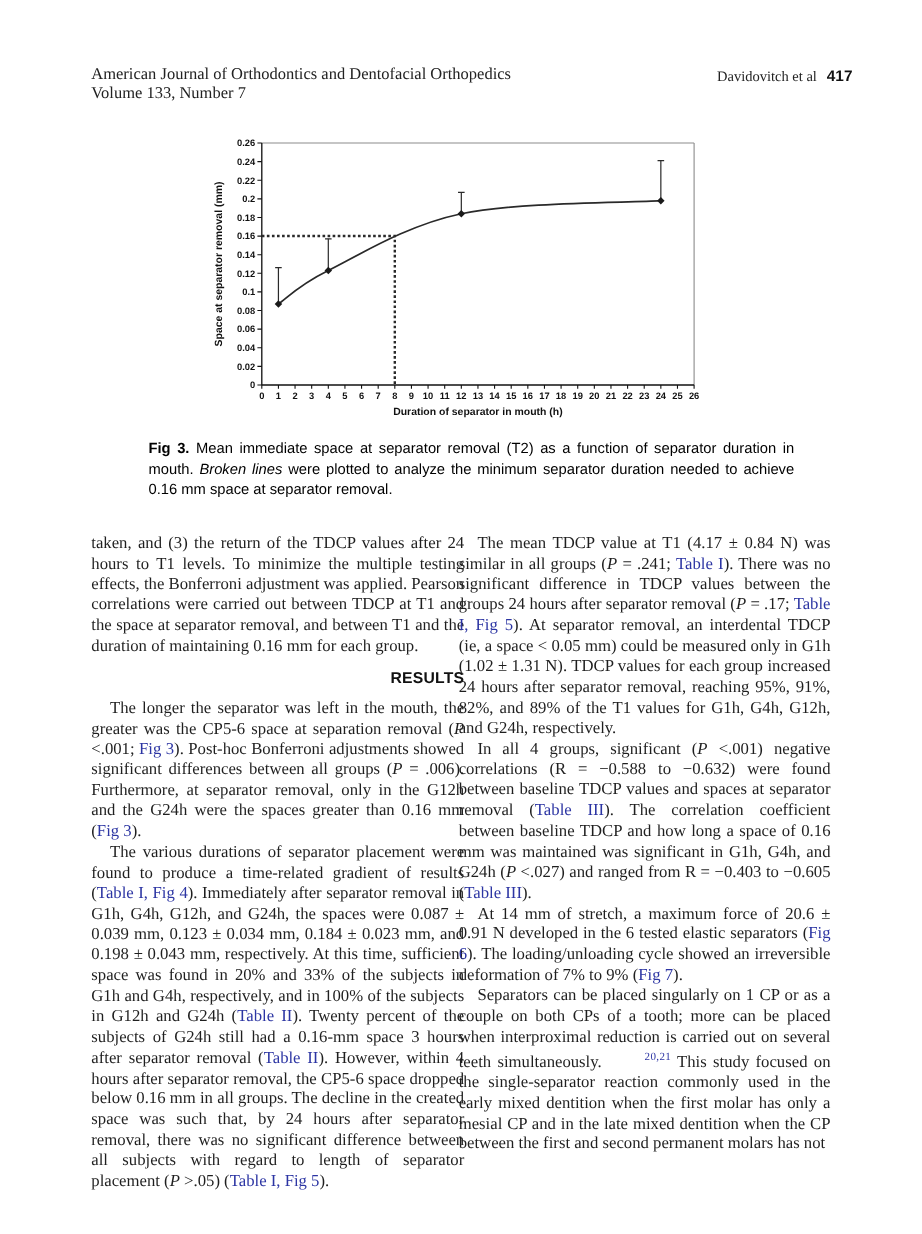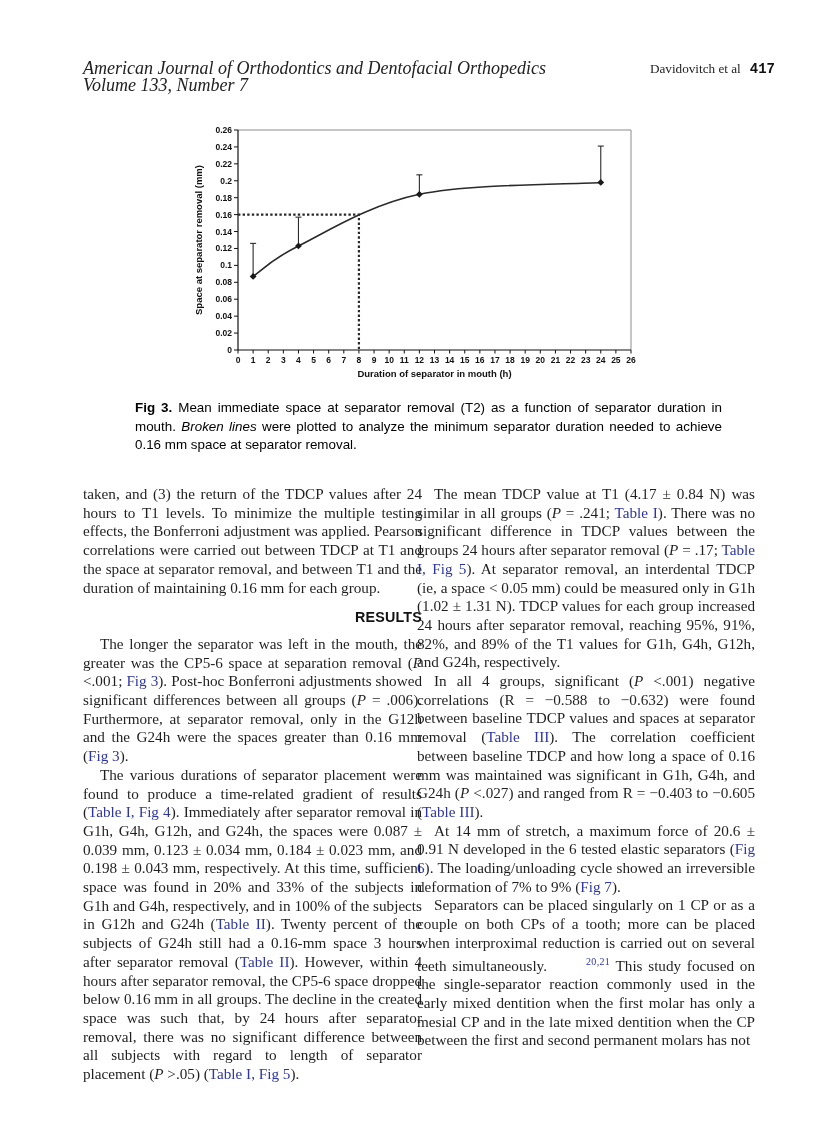--- a/index.html
+++ b/index.html
@@ -4,31 +4,31 @@
 <style>
   html,body{margin:0;padding:0;}
   body{
     width:838px;height:1122px;background:#ffffff;position:relative;
     font-family:"Liberation Serif", serif;color:#1f1f1f;overflow:hidden;
   }
   .page{position:absolute;inset:0;}
 
   
   .running-head-left{
-    position:absolute;left:83px;top:60px;font-style:italic;
-    font-size:18px;line-height:16.5px;color:#222;
+    position:absolute;left:83px;top:60px;
+    font-size:15px;line-height:16.5px;color:#222;
   }
   .running-head-right{
     position:absolute;right:63px;top:61px;font-size:13.2px;color:#222;
     white-space:nowrap;
   }
   .running-authors{}
   .page-number{
     font-style:normal;font-weight:bold;margin-left:9px;
-    font-family:Liberation Mono, monospace;font-size:14px;color:#111;
+    font-family:Liberation Sans, sans-serif;font-size:14px;color:#111;
   }
 
   
   .figure{position:absolute;left:193px;top:120px;width:452px;height:268px;}
   .figure svg text{
     font-family:"Liberation Sans", sans-serif;font-weight:bold;fill:#111;
   }
   .figure-caption{
     position:absolute;left:135px;top:399px;width:587px;
     font-family:"Liberation Sans", sans-serif;font-size:13.4px;

